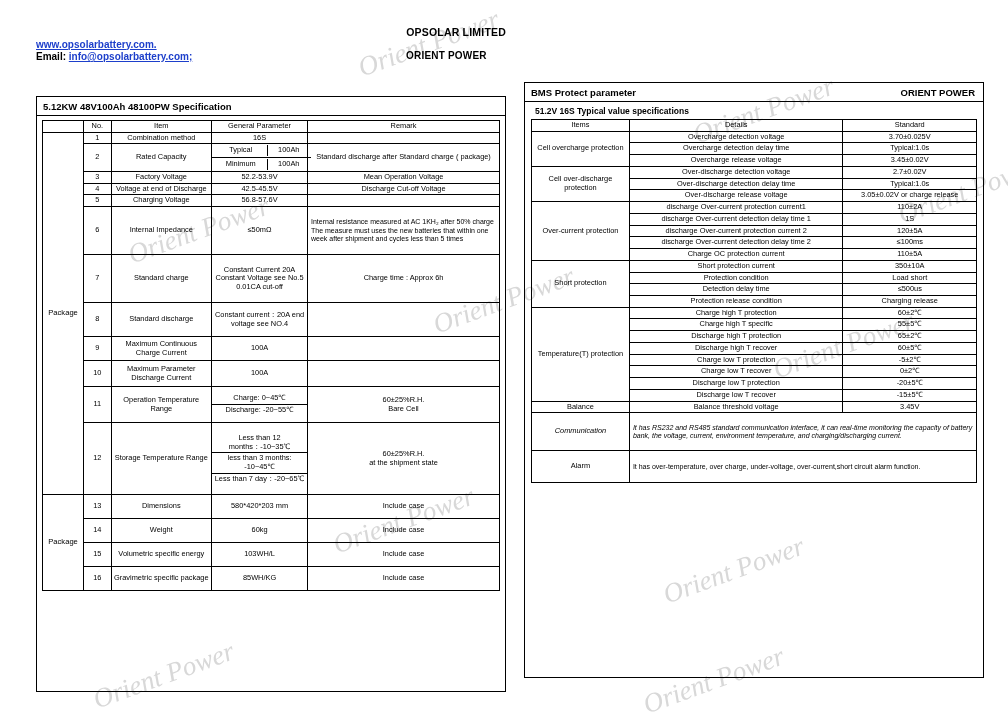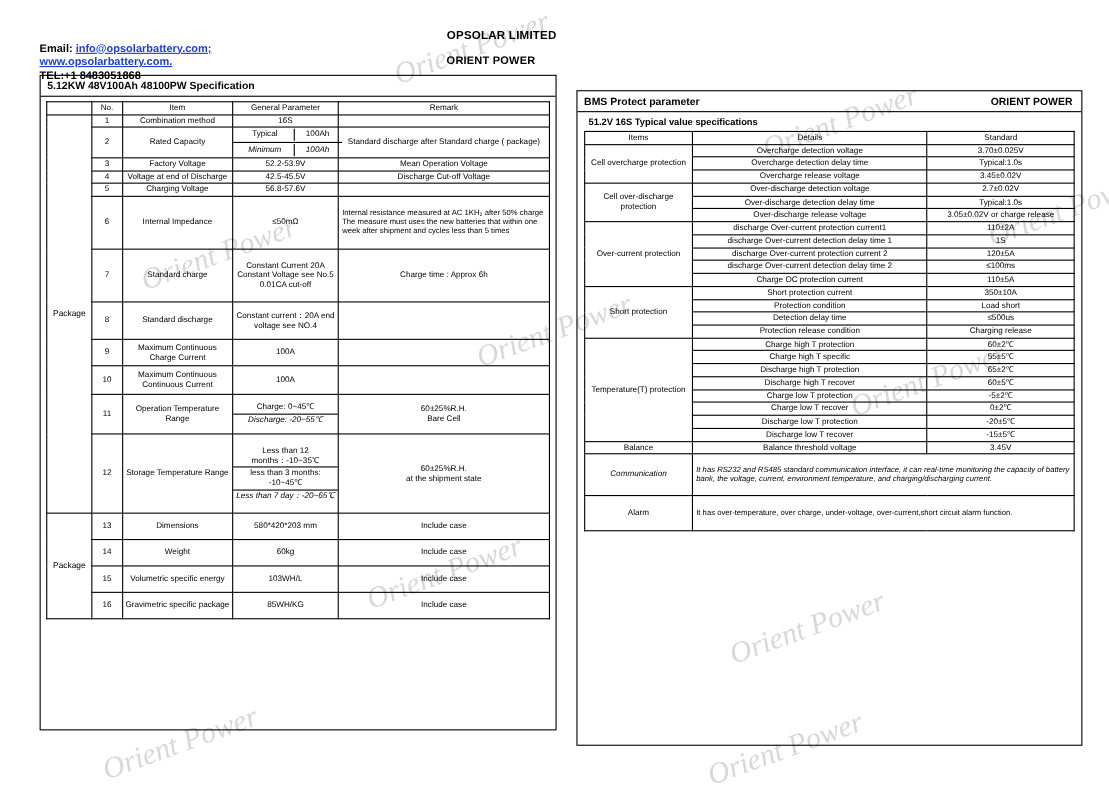--- a/index.html
+++ b/index.html
@@ -61,21 +61,21 @@
 
   
   .panel {
     position: absolute;
     border: 1px solid #000;
     background: transparent;
     z-index: 8;
   }
   .panel-left {
     left: 36px;
-    top: 68px;
+    top: 96px;
     width: 468px;
     height: 594px;
   }
   .panel-right {
     left: 524px;
     top: 82px;
     width: 458px;
     height: 594px;
   }
   .panel-title {
@@ -123,21 +123,21 @@
   .smalltxt { font-size: 7px; }
 
   
   .split {
     padding: 0 !important;
   }
   .split > div {
     border-bottom: 1px solid #000;
     padding: 1px 2px;
   }
-  .split > div:last-child { border-bottom: 0; font-style: italic; }
+  .split > div:last-child { border-bottom: 0; }
 
   .splitrow {
     display: flex;
     width: 100%;
   }
   .splitrow > div {
     padding: 1px 2px;
   }
   .splitrow > div:first-child {
     border-right: 1px solid #000;
@@ -156,23 +156,22 @@
   <div class="wm" style="left:125px; top:215px;">Orient Power</div>
   <div class="wm" style="left:430px; top:285px;">Orient Power</div>
   <div class="wm" style="left:770px; top:330px;">Orient Power</div>
   <div class="wm" style="left:330px; top:505px;">Orient Power</div>
   <div class="wm" style="left:660px; top:555px;">Orient Power</div>
   <div class="wm" style="left:640px; top:665px;">Orient Power</div>
   <div class="wm" style="left:90px; top:660px;">Orient Power</div>
 
   <div class="header">
     <div class="company">OPSOLAR LIMITED</div>
+    <div><a class="link" href="#">www.opsolarbattery.com.</a></div>
     <div><span>Email:</span> <a class="link" href="#">info@opsolarbattery.com;</a></div>
-    <div><a class="link" href="#">www.opsolarbattery.com.</a></div>
-    <div>TEL:+1 8483051868</div>
     <div class="orient">ORIENT POWER</div>
   </div>
 
   <div class="panel panel-left">
     <div class="panel-title">5.12KW 48V100Ah 48100PW Specification</div>
     <div class="tbl-wrap tbl-wrap-left" style="padding-top:4px;">
       <table>
         <colgroup>
           <col style="width:9%">
           <col style="width:6%">
@@ -262,21 +261,21 @@
 
           <tr style="height:24px;">
             <td>9</td>
             <td>Maximum Continuous Charge Current</td>
             <td>100A</td>
             <td></td>
           </tr>
 
           <tr style="height:26px;">
             <td>10</td>
-            <td>Maximum Continuous Continuous Current</td>
+            <td>Maximum Parameter Discharge Current</td>
             <td>100A</td>
             <td></td>
           </tr>
 
           <tr style="height:36px;">
             <td>11</td>
             <td>Operation Temperature Range</td>
             <td class="split">
               <div>Charge: 0~45℃</div>
               <div>Discharge: -20~55℃</div>

